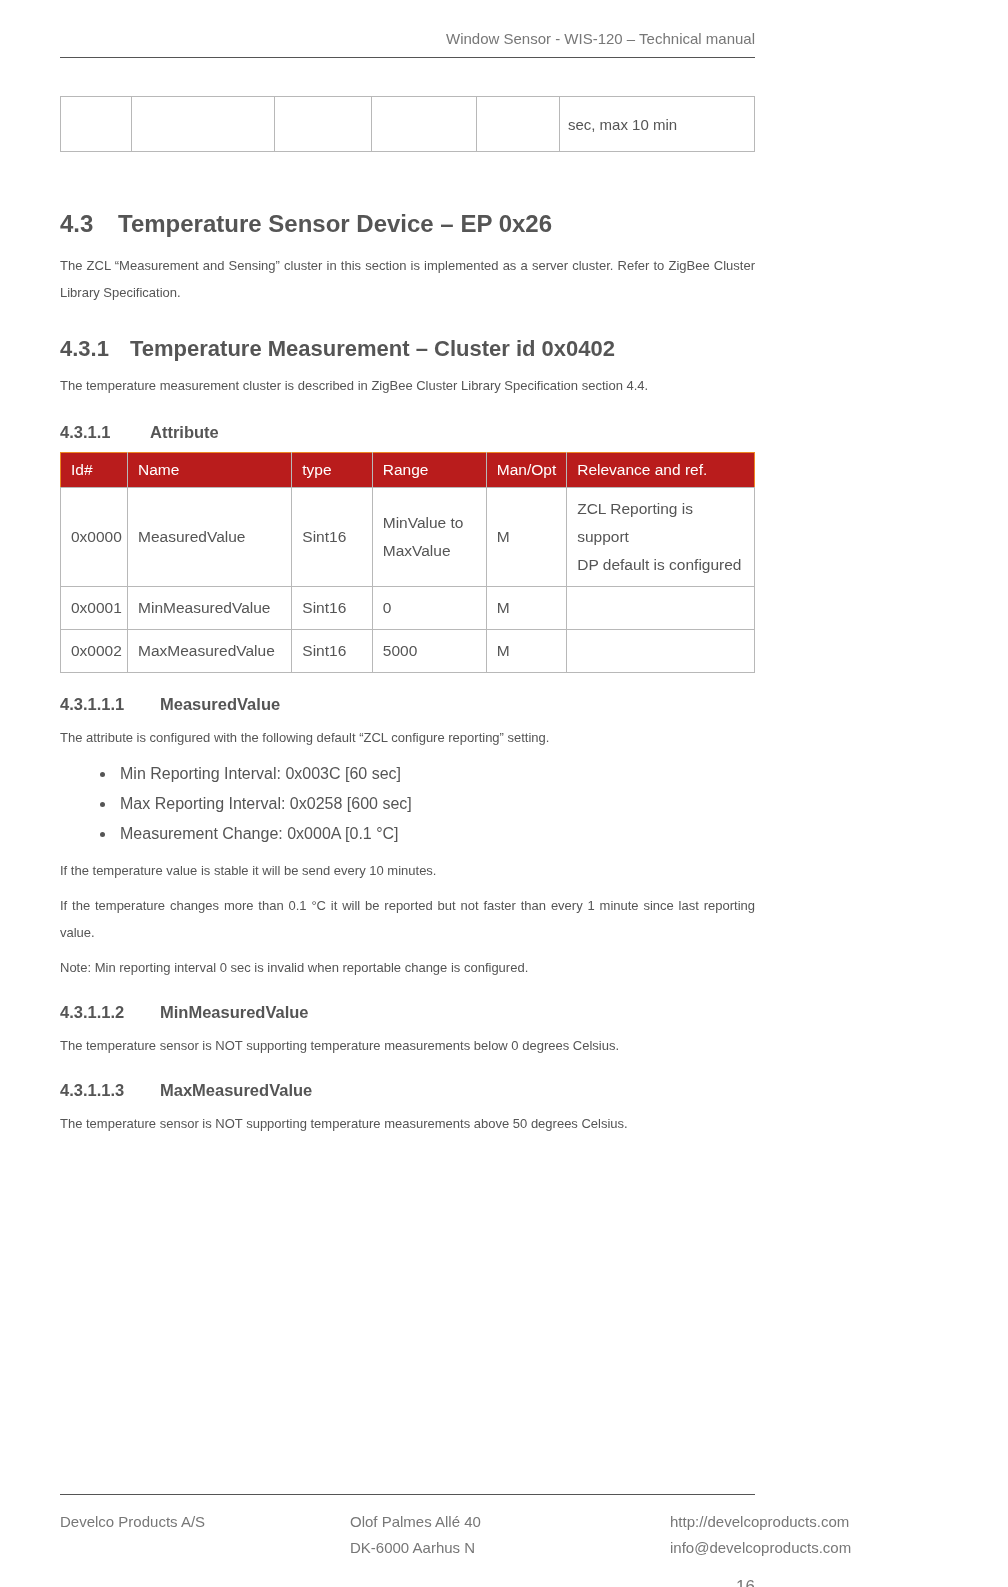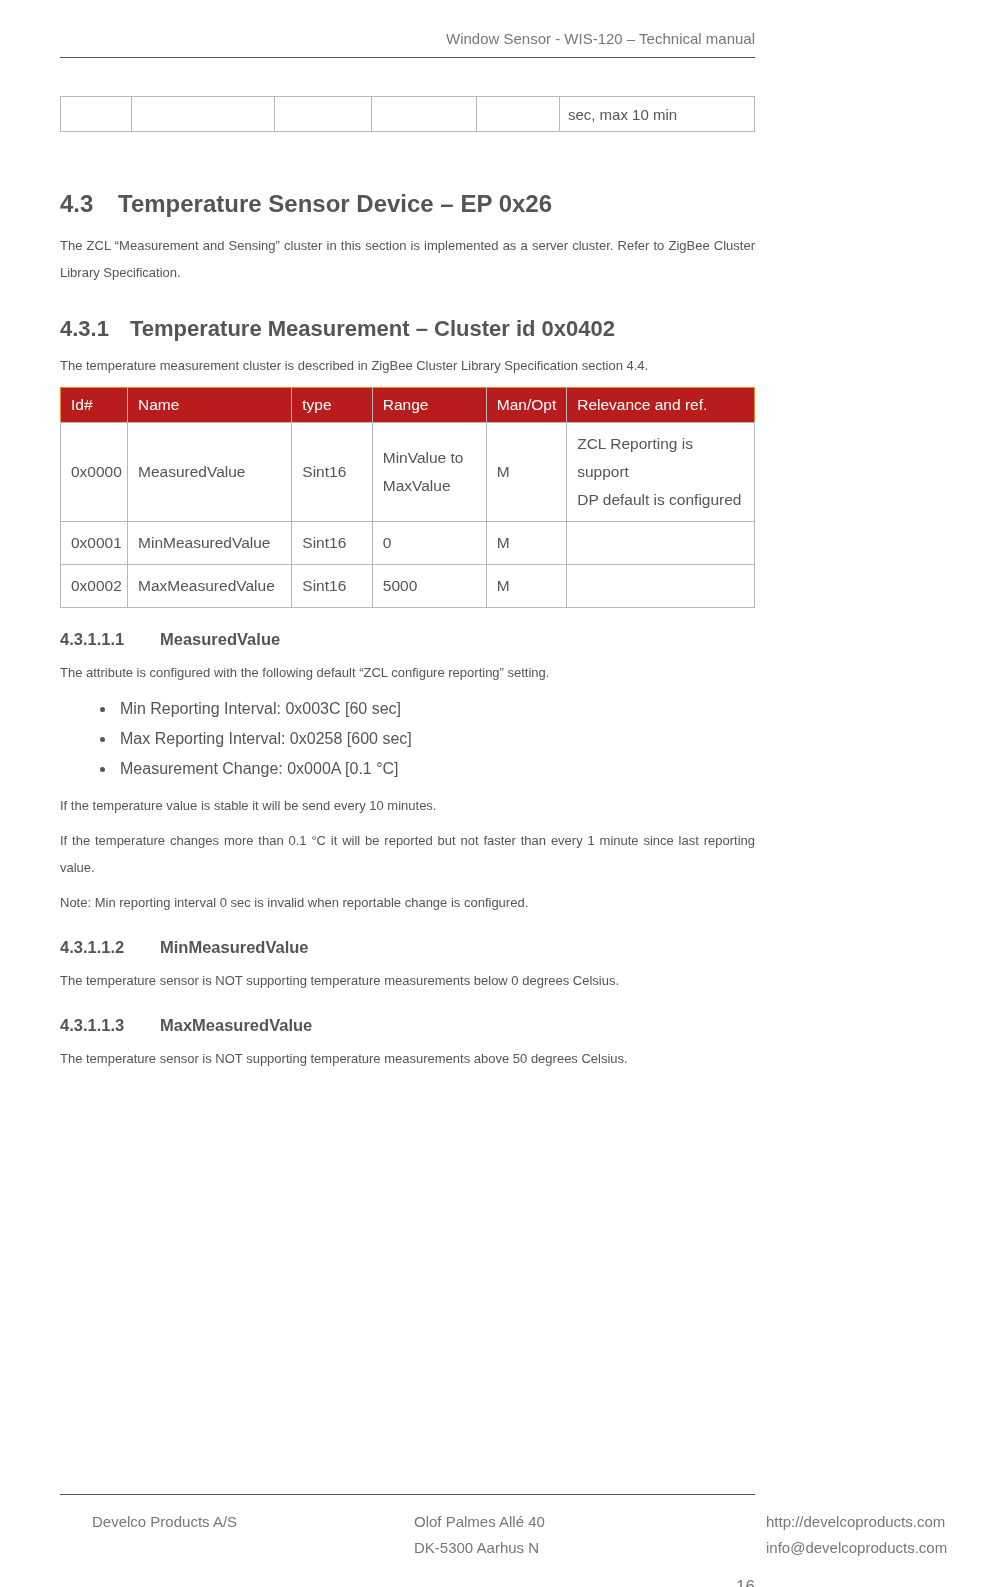--- a/index.html
+++ b/index.html
@@ -33,21 +33,21 @@
     
     table.frag {
       width: 100%;
       border-collapse: collapse;
       font-size: 15px;
       color: #555555;
       table-layout: fixed;
     }
     table.frag td {
       border: 1px solid #b8b8b8;
-      padding: 6px 8px;
+      padding: 16px 8px;
       height: 22px;
       vertical-align: middle;
     }
 
     h2 {
       font-family: Arial, Helvetica, sans-serif;
       color: #555555;
       font-weight: 700;
       font-size: 24px;
       margin: 58px 0 14px 0;
@@ -137,21 +137,21 @@
       border: none;
       border-top: 1.2px solid #555555;
       margin: 0 0 14px 0;
     }
     .foot-row {
       display: flex;
       color: #777777;
       font-size: 15px;
       line-height: 26px;
     }
-    .foot-col { flex: 0 0 auto; margin-left: 32px; }
+    .foot-col { flex: 0 0 auto; }
     .fc1 { width: 290px; }
     .fc2 { width: 320px; }
     .fc3 { width: 260px; }
     .page-num {
       position: absolute;
       right: 0; bottom: -2px;
       font-size: 17px;
       color: #777777;
       transform: translateY(34px);
     }
@@ -188,20 +188,23 @@
   <h2>
     <span class="secno">4.3</span><span>Temperature Sensor Device – EP 0x26</span>
   </h2>
   <p class="body justify">The ZCL “Measurement and Sensing” cluster in this section is implemented as a server cluster. Refer to ZigBee Cluster Library Specification.</p>
 
   <h3>
     <span class="secno">4.3.1</span><span>Temperature Measurement – Cluster id 0x0402</span>
   </h3>
   <p class="body">The temperature measurement cluster is described in ZigBee Cluster Library Specification section 4.4.</p>
 
+  <h4>
+    <span class="secno">4.3.1.1</span><span>Attribute</span>
+  </h4>
 
   <table class="attr">
     <colgroup>
       <col style="width:10%">
         <col style="width:24.5%">
         <col style="width:12%">
       <col style="width:17%">
         <col style="width:12%">
         <col style="width:28%">
     </colgroup>
@@ -271,21 +274,21 @@
     <span class="secno">4.3.1.1.3</span><span>MaxMeasuredValue</span>
   </h5>
   <p class="body">The temperature sensor is NOT supporting temperature measurements above 50 degrees Celsius.</p>
 
   <div class="footer">
     <hr class="rule-bot">
     <div class="foot-row">
       <div class="foot-col fc1">Develco Products A/S</div>
       <div class="foot-col fc2">
         <div>Olof Palmes Allé 40</div>
-        <div>DK-5300 Aarhus N</div>
+        <div>DK-6000 Aarhus N</div>
       </div>
       <div class="foot-col fc3">
         <div>http://develcoproducts.com</div>
         <div>info@develcoproducts.com</div>
       </div>
     </div>
     <div class="page-num">16</div>
   </div>
 
 </div>

